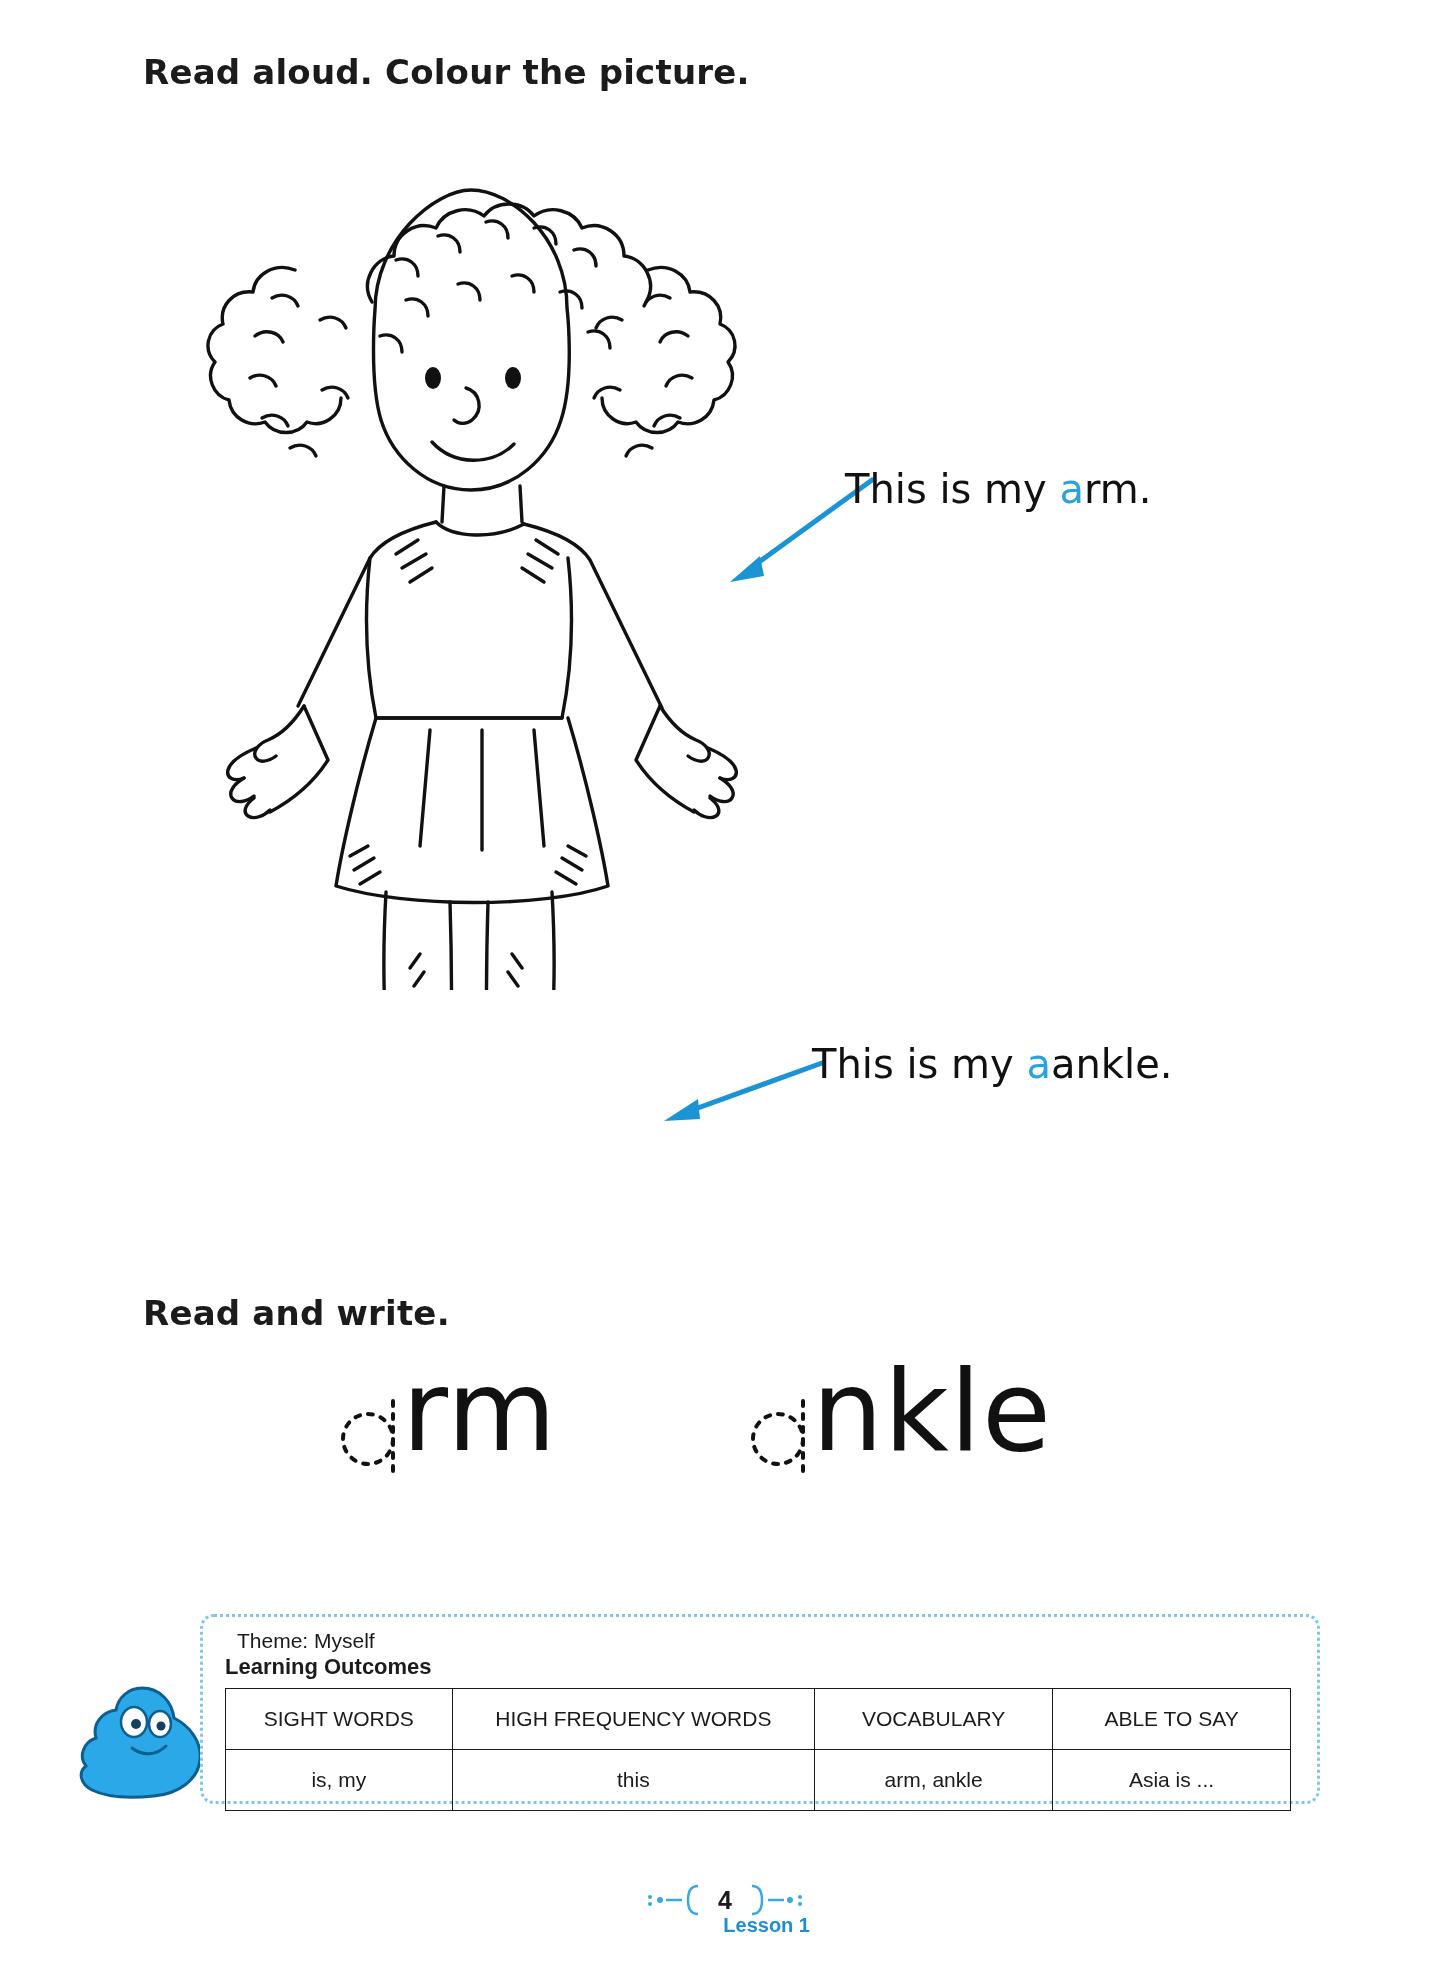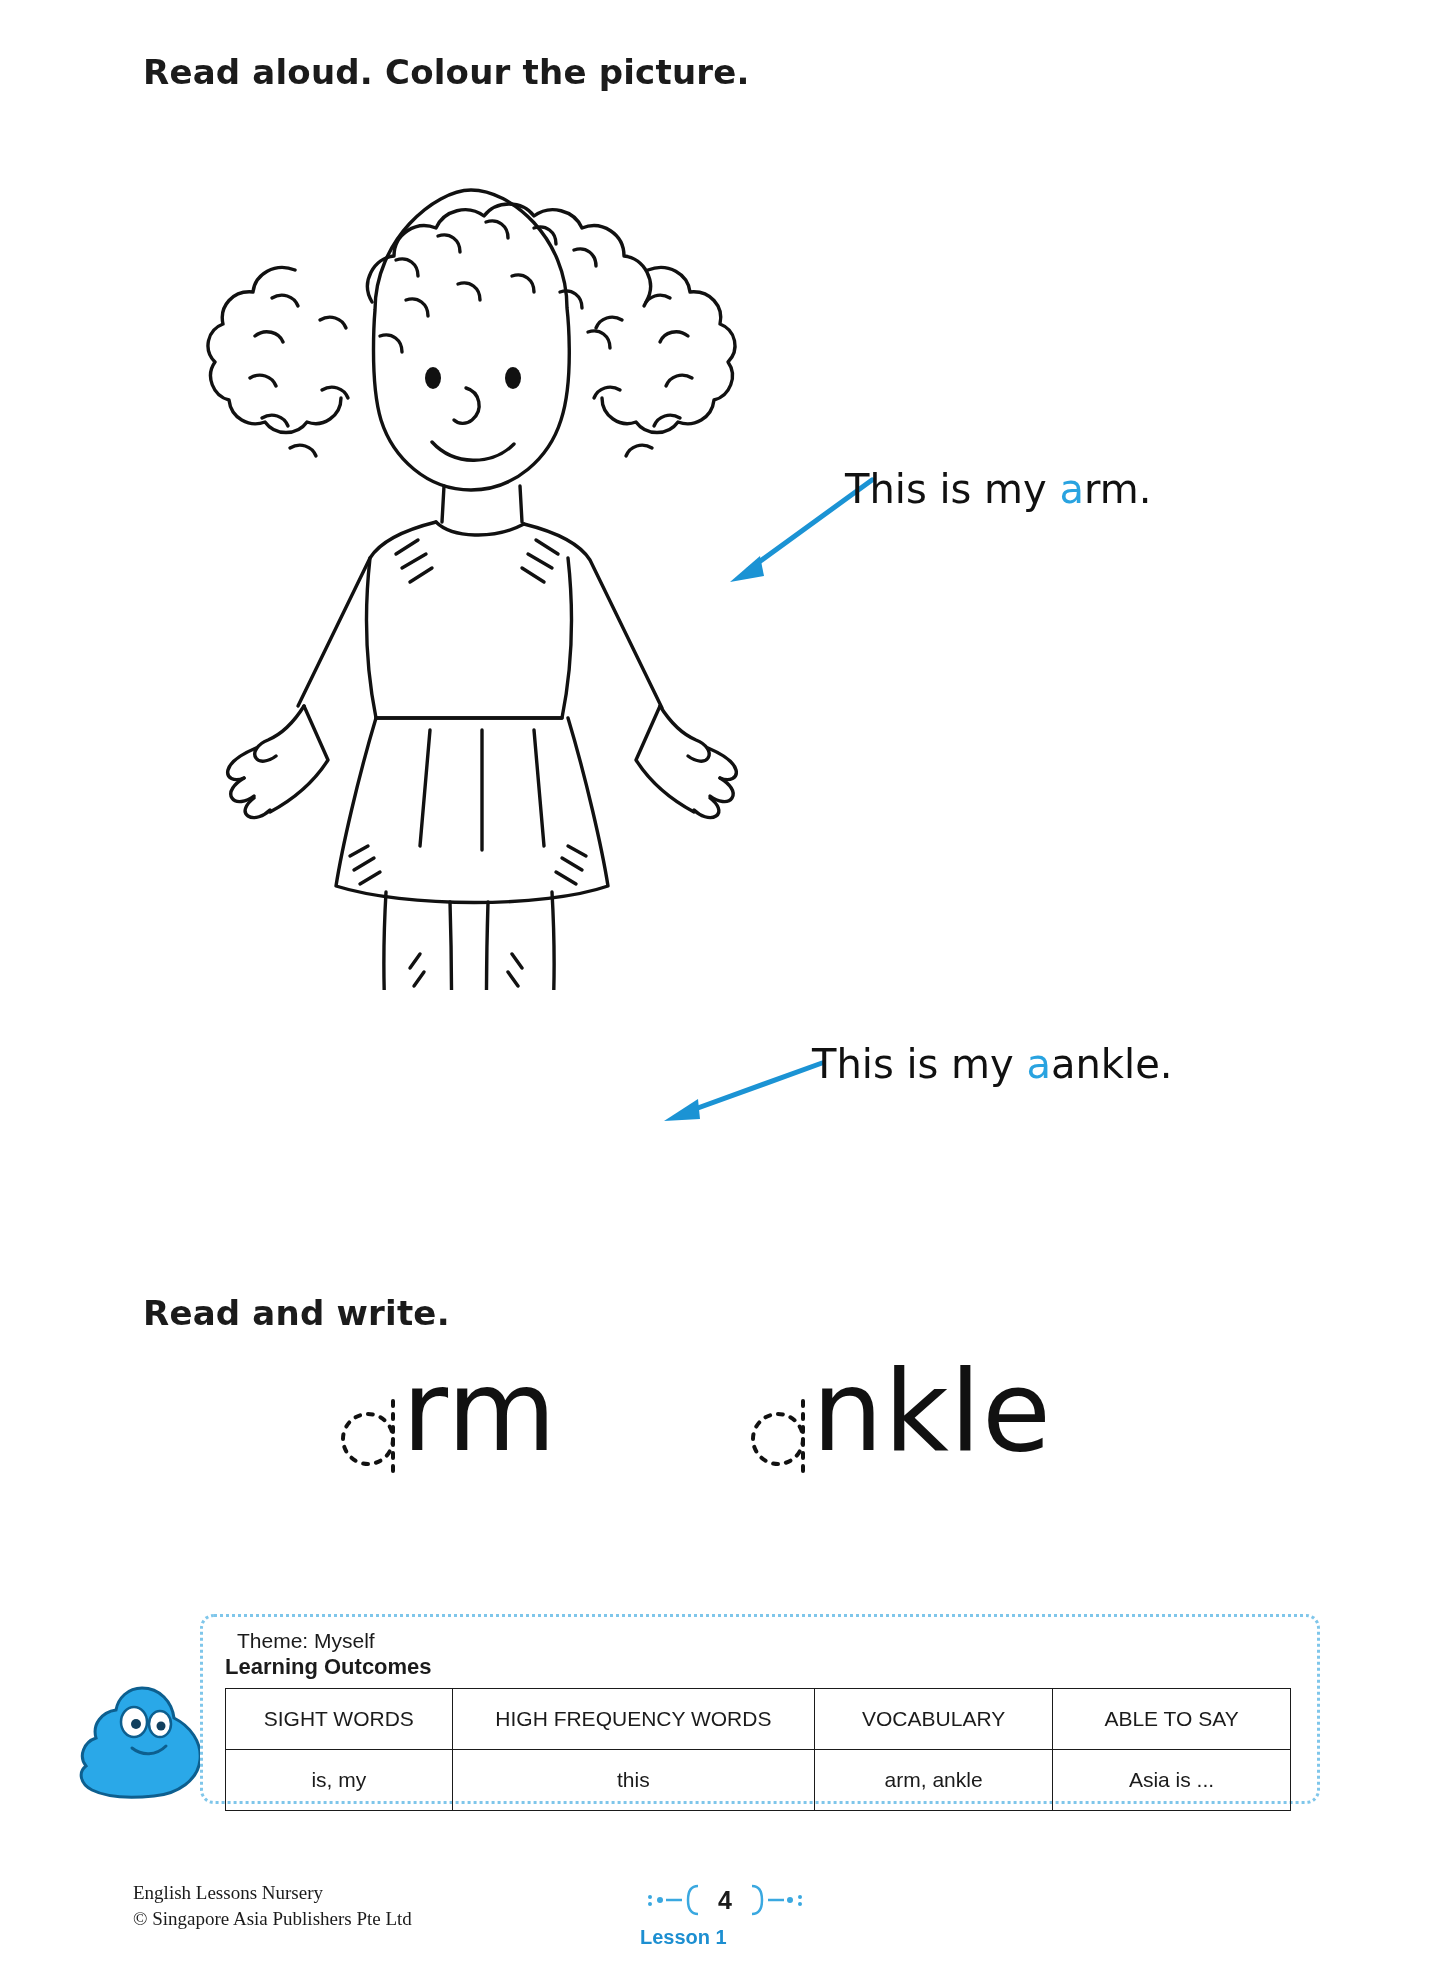--- a/index.html
+++ b/index.html
@@ -167,22 +167,22 @@
     left: 0; top: 0; width: 170px;
     text-align: center;
     font-family: "Liberation Sans", sans-serif;
     font-size: 25px;
     font-weight: bold;
     color: #1b1b1b;
     line-height: 44px;
   }
   #lesson-label {
     position: absolute;
-    left: 0; top: 48px; width: 170px;
-    text-align: left;
+    left: 0; top: 36px; width: 170px;
+    text-align: right;
     font-family: "Liberation Sans", sans-serif;
     font-size: 20px;
     font-weight: bold;
     color: #1d8fd1;
   }
   #page-deco { position: absolute; left: 0; top: 0; }
 </style>
 </head>
 <body>
 
@@ -366,24 +366,20 @@
             <td>is, my</td>
             <td>this</td>
             <td>arm, ankle</td>
             <td>Asia is ...</td>
           </tr>
         </tbody>
       </table>
     </div>
   </div>
 
-  <div class="footer-text" id="footer-credit">
-    <div>English Lessons Nursery</div>
-    <div>© Singapore Asia Publishers Pte Ltd</div>
-  </div>
 
   <div id="page-number-wrap">
     <svg id="page-deco" width="170" height="46" viewBox="0 0 170 46">
       <path d="M58 8 q-10 0 -10 14 q0 14 10 14" fill="none" stroke="#3aa8e0" stroke-width="2.5"></path>
       <path d="M112 8 q10 0 10 14 q0 14 -10 14" fill="none" stroke="#3aa8e0" stroke-width="2.5"></path>
       <path d="M26 22 h16" stroke="#3aa8e0" stroke-width="2.5"></path>
       <circle cx="20" cy="22" r="3" fill="#3aa8e0"></circle>
       <circle cx="10" cy="19" r="2" fill="#3aa8e0"></circle>
       <circle cx="10" cy="26" r="2" fill="#3aa8e0"></circle>
       <path d="M128 22 h16" stroke="#3aa8e0" stroke-width="2.5"></path>

